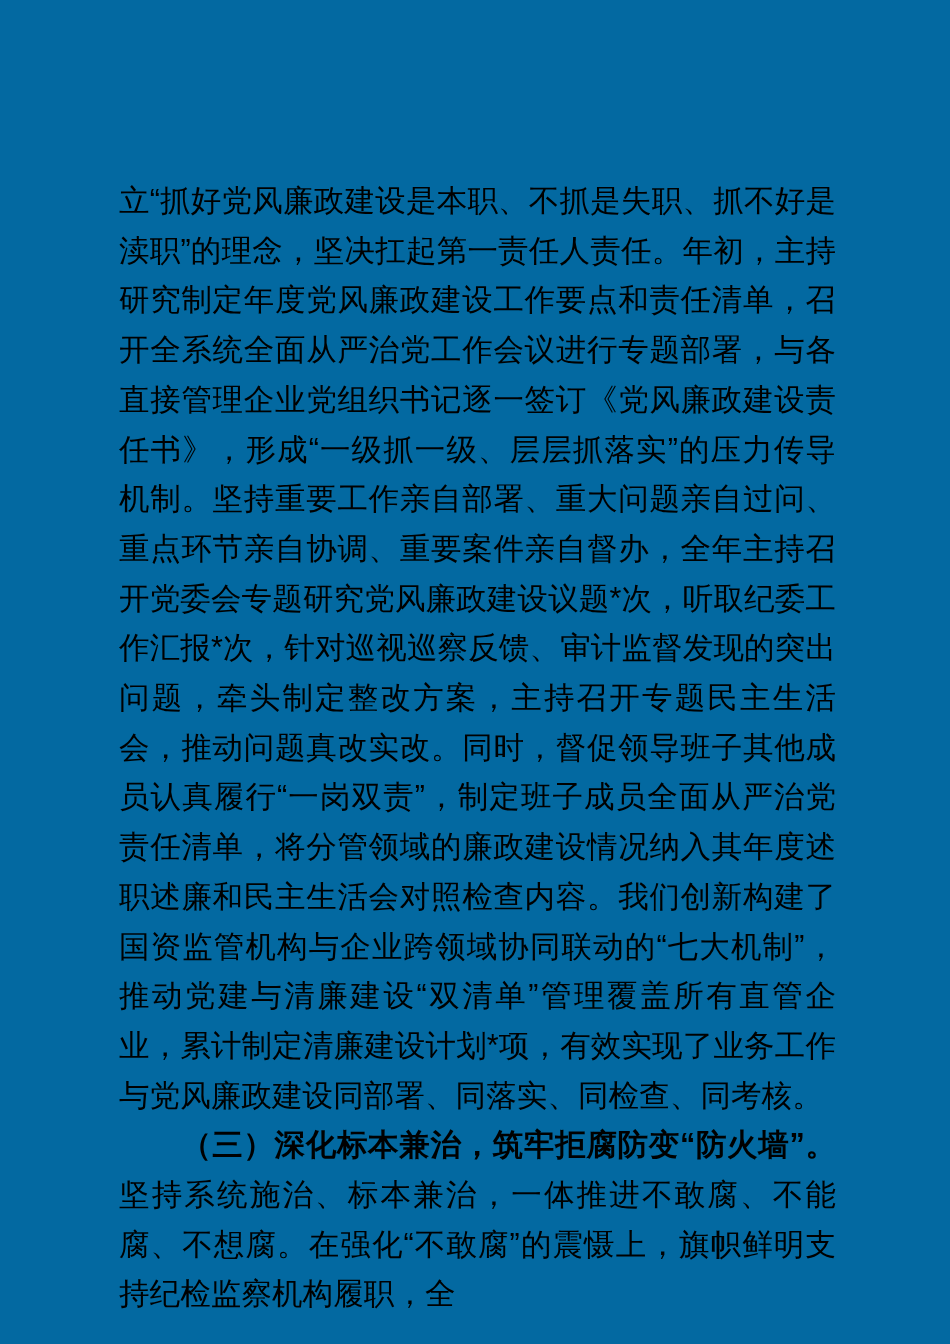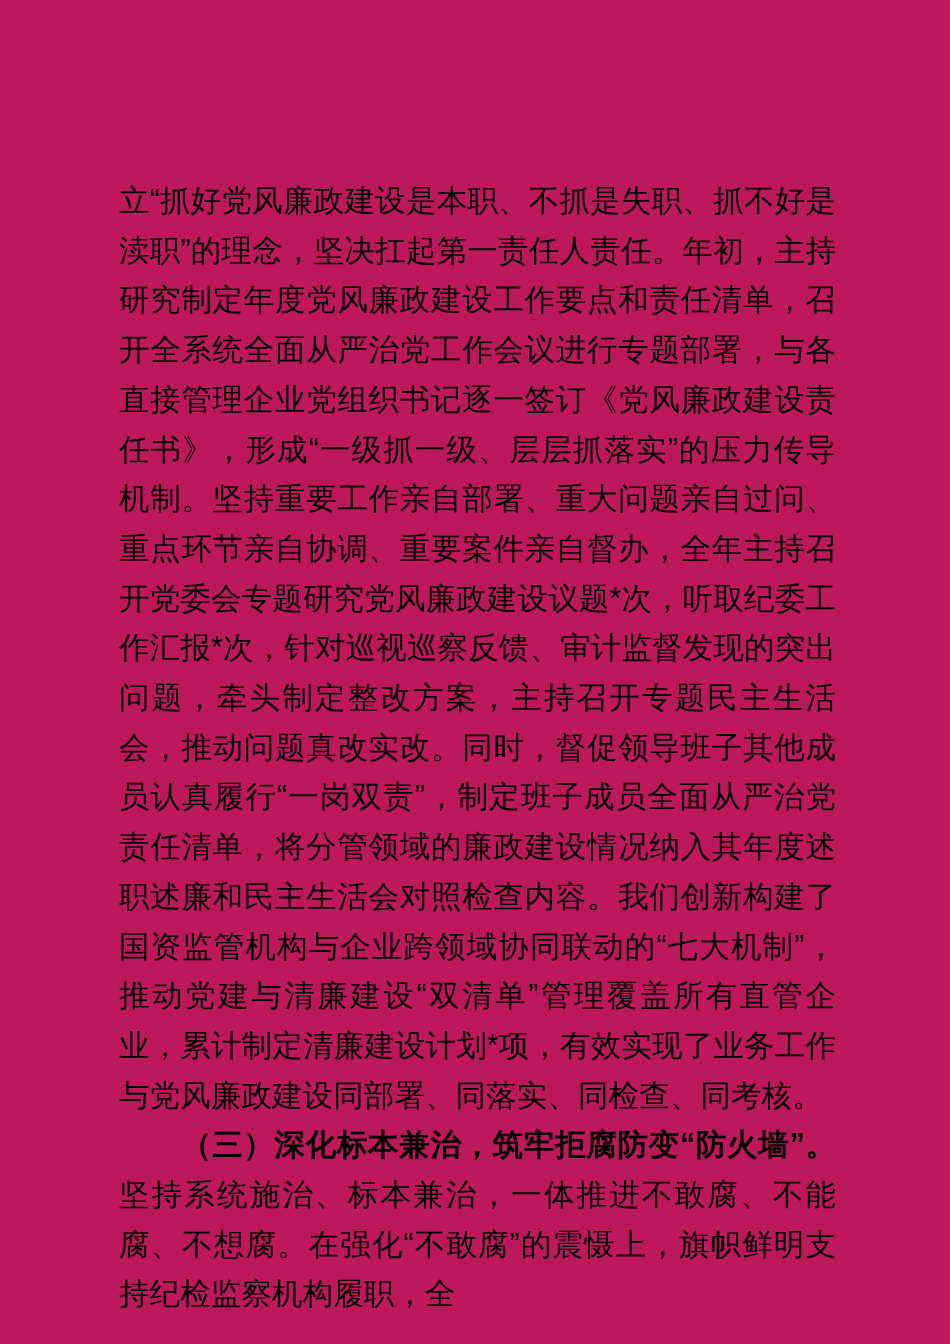--- a/index.html
+++ b/index.html
@@ -13,21 +13,21 @@
     font-family: "Liberation Sans", "DejaVu Sans", sans-serif;
     color: #000000;
     overflow: hidden;
   }
 
   .page {
     position: relative;
     width: 950px;
     height: 1344px;
     box-sizing: border-box;
-    background: #be185d;
+    background: #0369a1;
   }
 
   .text-column {
     position: absolute;
     left: 119px;
     top: 176px;
     width: 717px;
   }
 
   .para {

